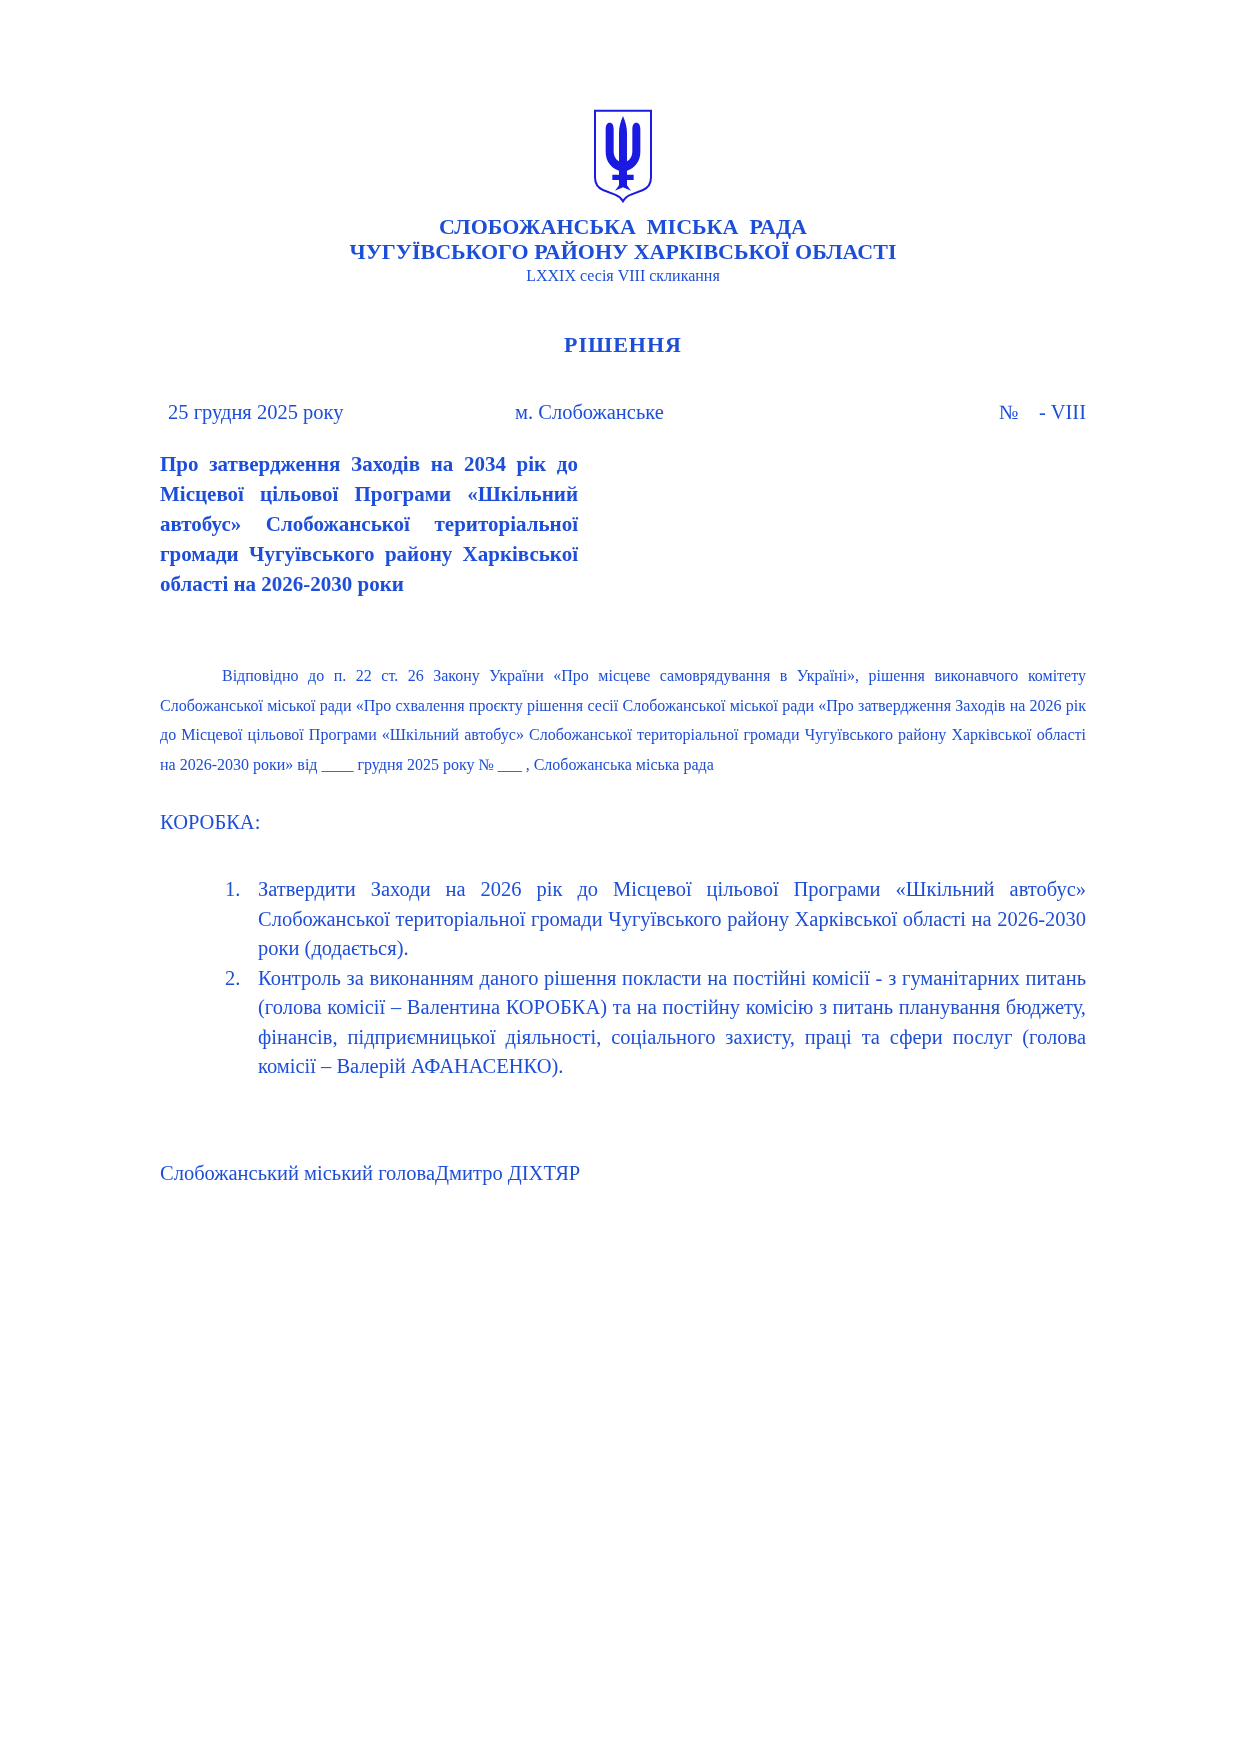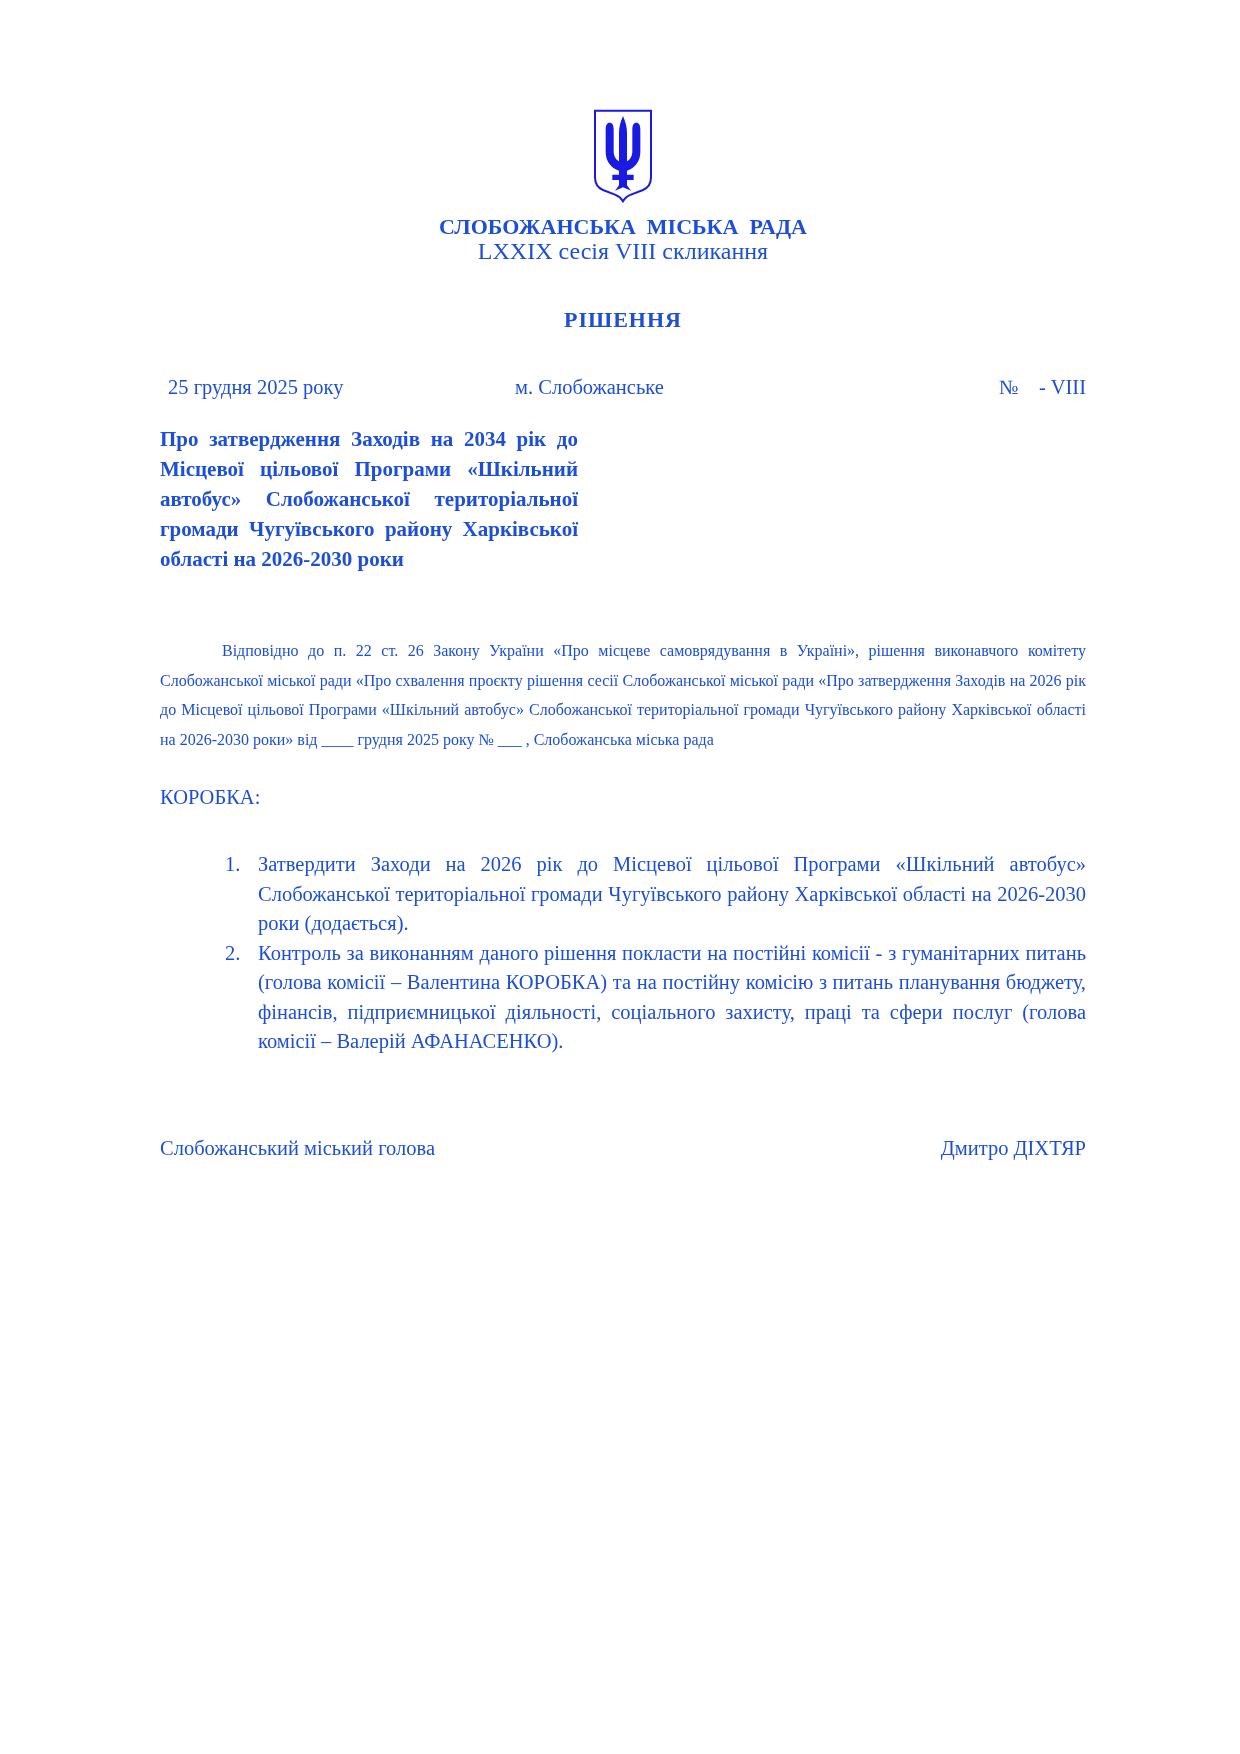--- a/index.html
+++ b/index.html
@@ -11,53 +11,54 @@
     background: #ffffff;
     padding: 108px 154px 0 160px;
     font-family: "Liberation Serif", "DejaVu Serif", serif;
     color: #1d4ed8;
     overflow: hidden;
   }
   .header { text-align: center; }
   .emblem-svg { display: block; margin: 0 auto; width: 68px; height: 100px; }
   .org1 { font-weight: bold; font-size: 22px; line-height: 25px; margin-top: 6px; white-space: pre; }
   .org2 { font-weight: bold; font-size: 22px; line-height: 25px; }
-  .session { font-size: 24px; line-height: 24px; }
+  .session { font-size: 16px; line-height: 24px; }
   .doctype { font-weight: bold; font-size: 22px; letter-spacing: 1px; margin-top: 44px; line-height: 25px; }
   .meta { position: relative; margin-top: 44px; font-size: 20.5px; height: 26px; }
   .meta-date { position: absolute; left: 8px; top: 0; }
   .meta-place { position: absolute; left: 355px; top: 0; }
   .meta-num { position: absolute; right: 0; top: 0; white-space: pre; }
   .subject {
     margin-top: 22px; width: 418px;
     font-weight: bold; font-size: 21px; line-height: 30px;
     text-align: justify; text-align-last: left;
   }
   .body-par {
     margin-top: 62px; font-size: 16px; line-height: 29.5px;
     text-align: justify; text-align-last: left; text-indent: 62px;
   }
   .resolved { margin-top: 30px; font-size: 20.5px; line-height: 26px; }
   .res-list { margin-top: 40px; }
   .res-item { display: flex; font-size: 20.5px; line-height: 29.5px; }
   .res-num { flex: 0 0 33px; margin-left: 65px; }
   .res-text { flex: 1; text-align: justify; text-align-last: left; }
-  .signature { display: flex; justify-content: space-between; margin-top: 78px; font-size: 20.5px; line-height: 26px; }
+  .signature { display: flex; margin-top: 78px; font-size: 20.5px; line-height: 26px; }
 </style>
 </head>
 <body>
 
 <div class="page">
 
   <div class="header">
     <svg class="emblem-svg" viewBox="0 0 100 150" xmlns="http://www.w3.org/2000/svg">
       <path d="M8 4 H92 V104 Q92 118 80 123 L62 130 Q54 133 50 140 Q46 133 38 130 L20 123 Q8 118 8 104 Z" fill="none" stroke-width="3" stroke="#1a1ae0"></path>
       <path d="M30 22 C26 22 24 26 24 32 L24 66 C24 80 32 90 44 94 L44 100 L34 100 L34 108 L44 108 L44 116 L38 124 L50 119 L62 124 L56 116 L56 108 L66 108 L66 100 L56 100 L56 94 C68 90 76 80 76 66 L76 32 C76 26 74 22 70 22 C66 22 64 26 64 32 L64 64 C64 72 61 77 56 80 L56 38 C56 28 54 22 50 12 C46 22 44 28 44 38 L44 80 C39 77 36 72 36 64 L36 32 C36 26 34 22 30 22 Z" fill="#1a1ae0"></path>
     </svg>
     <div class="org1">СЛОБОЖАНСЬКА  МІСЬКА  РАДА</div>
+    <div class="org2">ЧУГУЇВСЬКОГО РАЙОНУ ХАРКІВСЬКОЇ ОБЛАСТІ</div>
     <div class="session">LXXIX сесія VIII скликання</div>
     <div class="doctype">РІШЕННЯ</div>
   </div>
 
   <div class="meta">
     <span class="meta-date">25 грудня 2025 року</span>
     <span class="meta-place">м. Слобожанське</span>
     <span class="meta-num">№    - VIII</span>
   </div>
 

